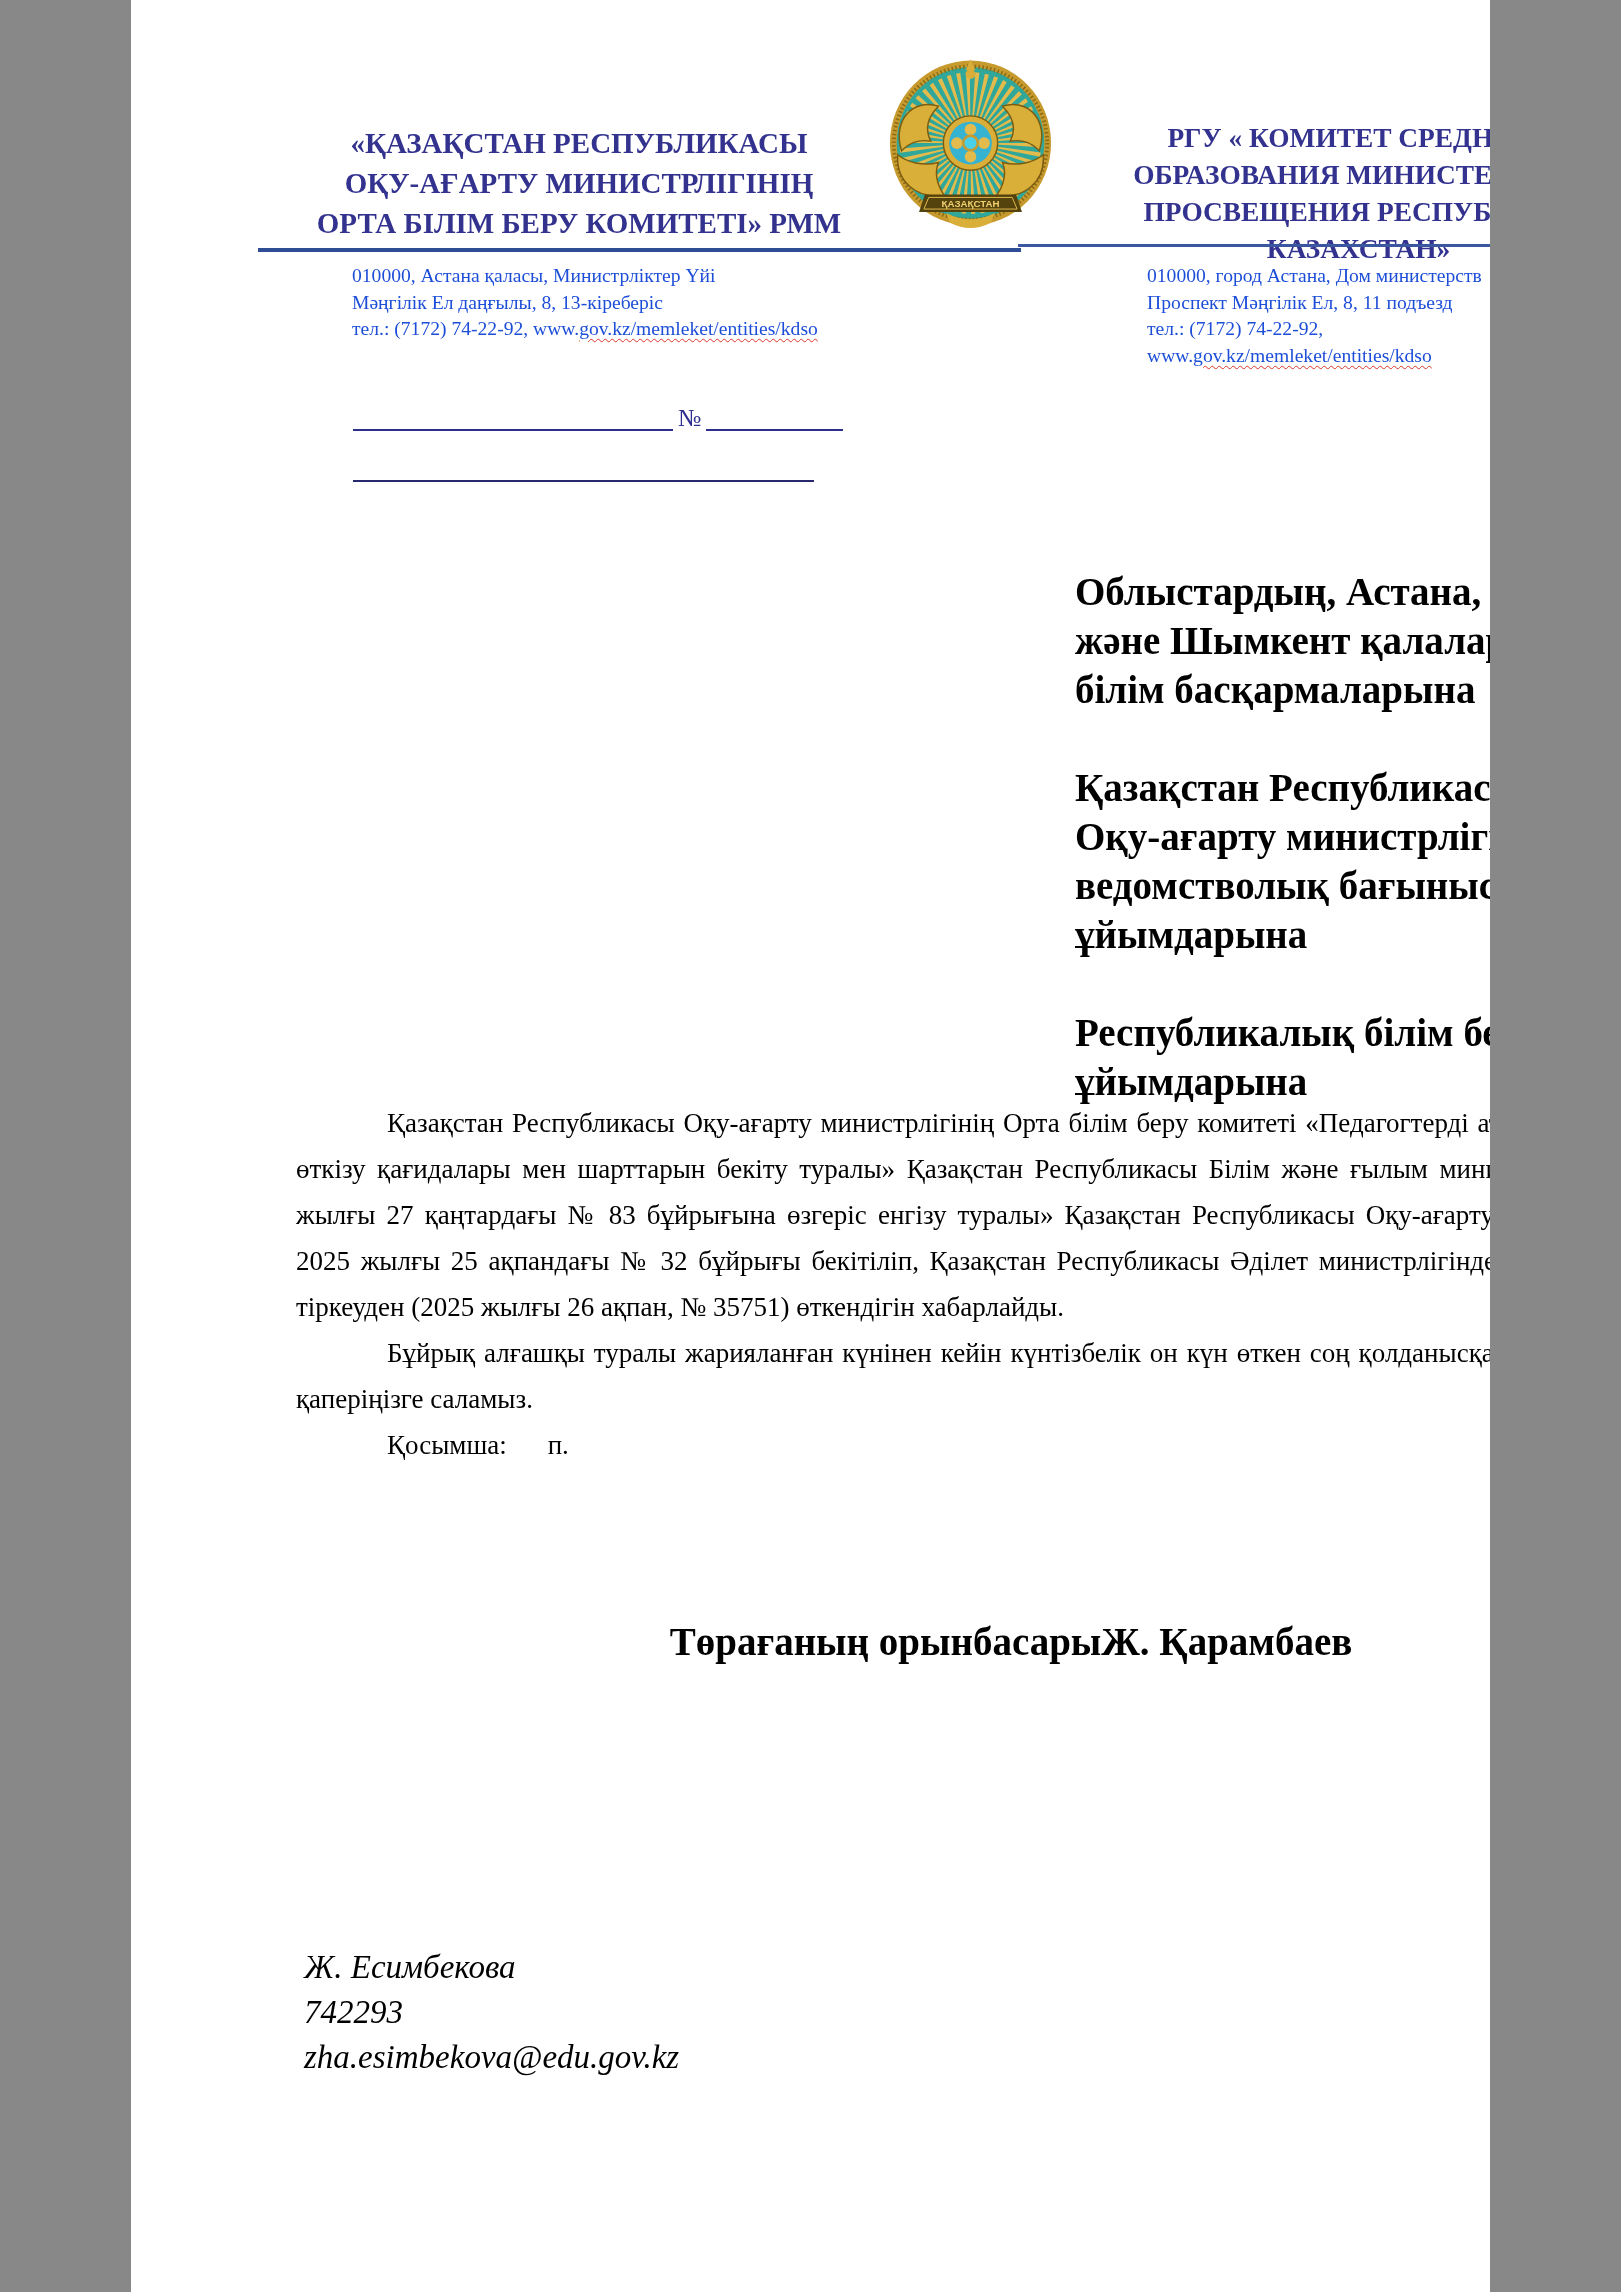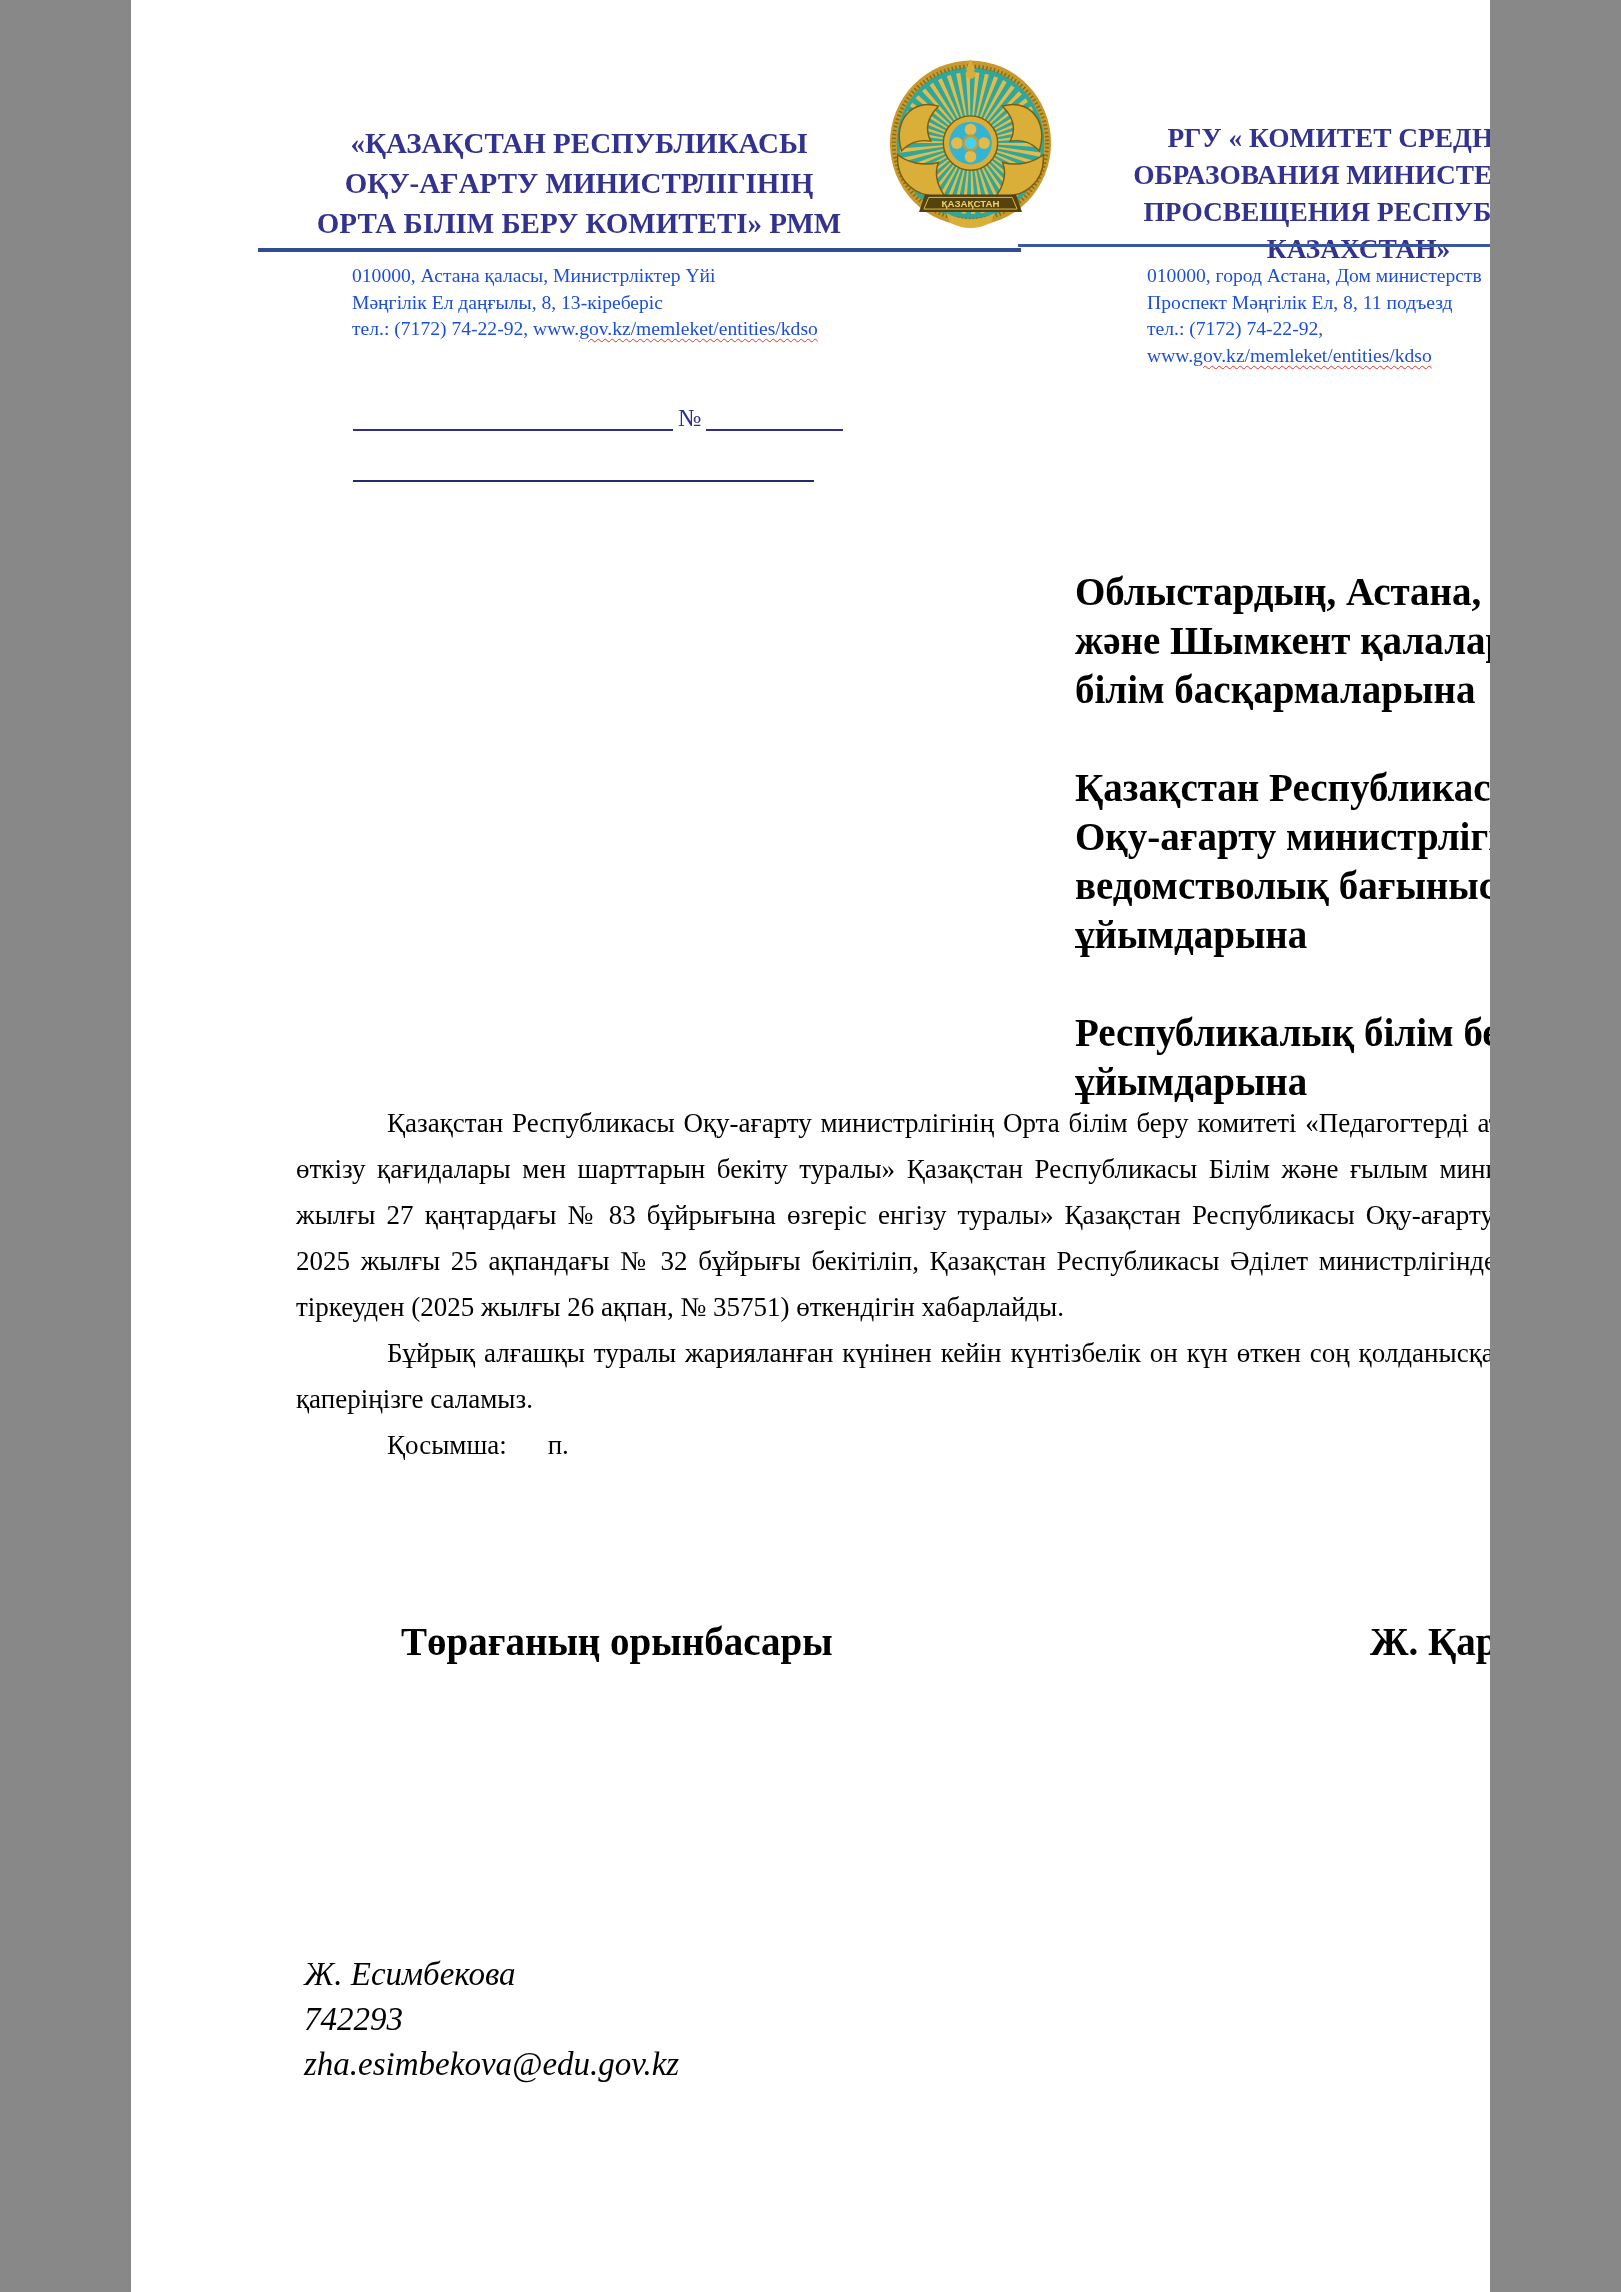--- a/index.html
+++ b/index.html
@@ -72,28 +72,28 @@
     font-size:27px; line-height:46px;
     text-align:justify;
   }
   .body-text p { margin:0; text-indent:91px; }
   .attach-row { margin:0; text-indent:91px; text-align:left; }
   .attach-gap { display:inline-block; width:41px; }
 
   
   .signature {
     position:absolute; left:270px; top:1619px; width:1220px;
-    display:flex; justify-content:space-between;
+    display:flex; justify-content:center;
     font-size:39px; font-weight:bold; line-height:45px;
   }
 
   
   .executor {
     position:absolute; left:173px; top:1945px;
-    font-style:italic; font-size:33px; line-height:45px;margin-top:7px;
+    font-style:italic; font-size:33px; line-height:45px;
   }
   .executor div { margin:0; }
 </style>
 </head>
 <body>
 
 <div class="page">
 
   <div class="org-name org-kk">«ҚАЗАҚСТАН РЕСПУБЛИКАСЫ
 ОҚУ-АҒАРТУ МИНИСТРЛІГІНІҢ

